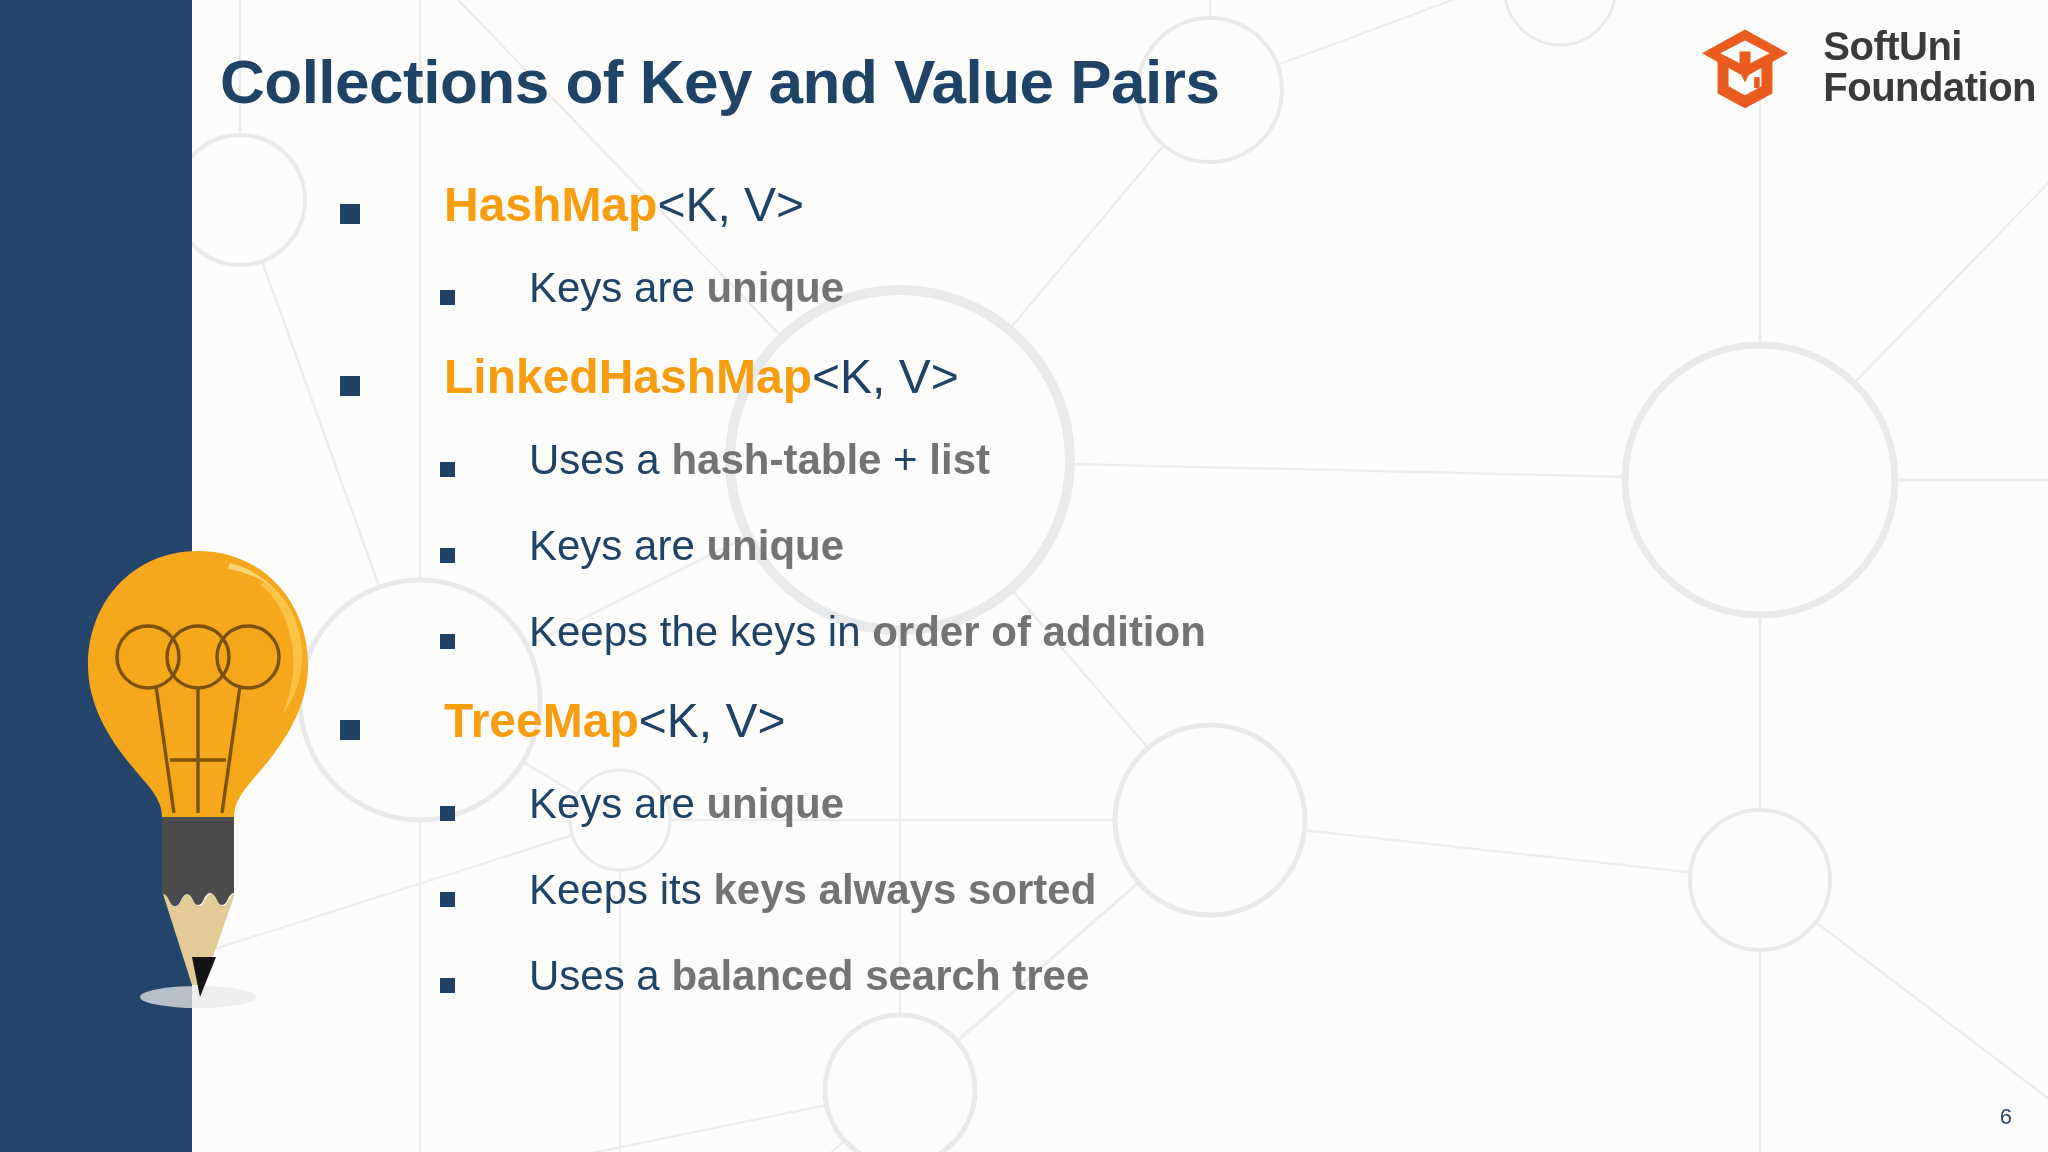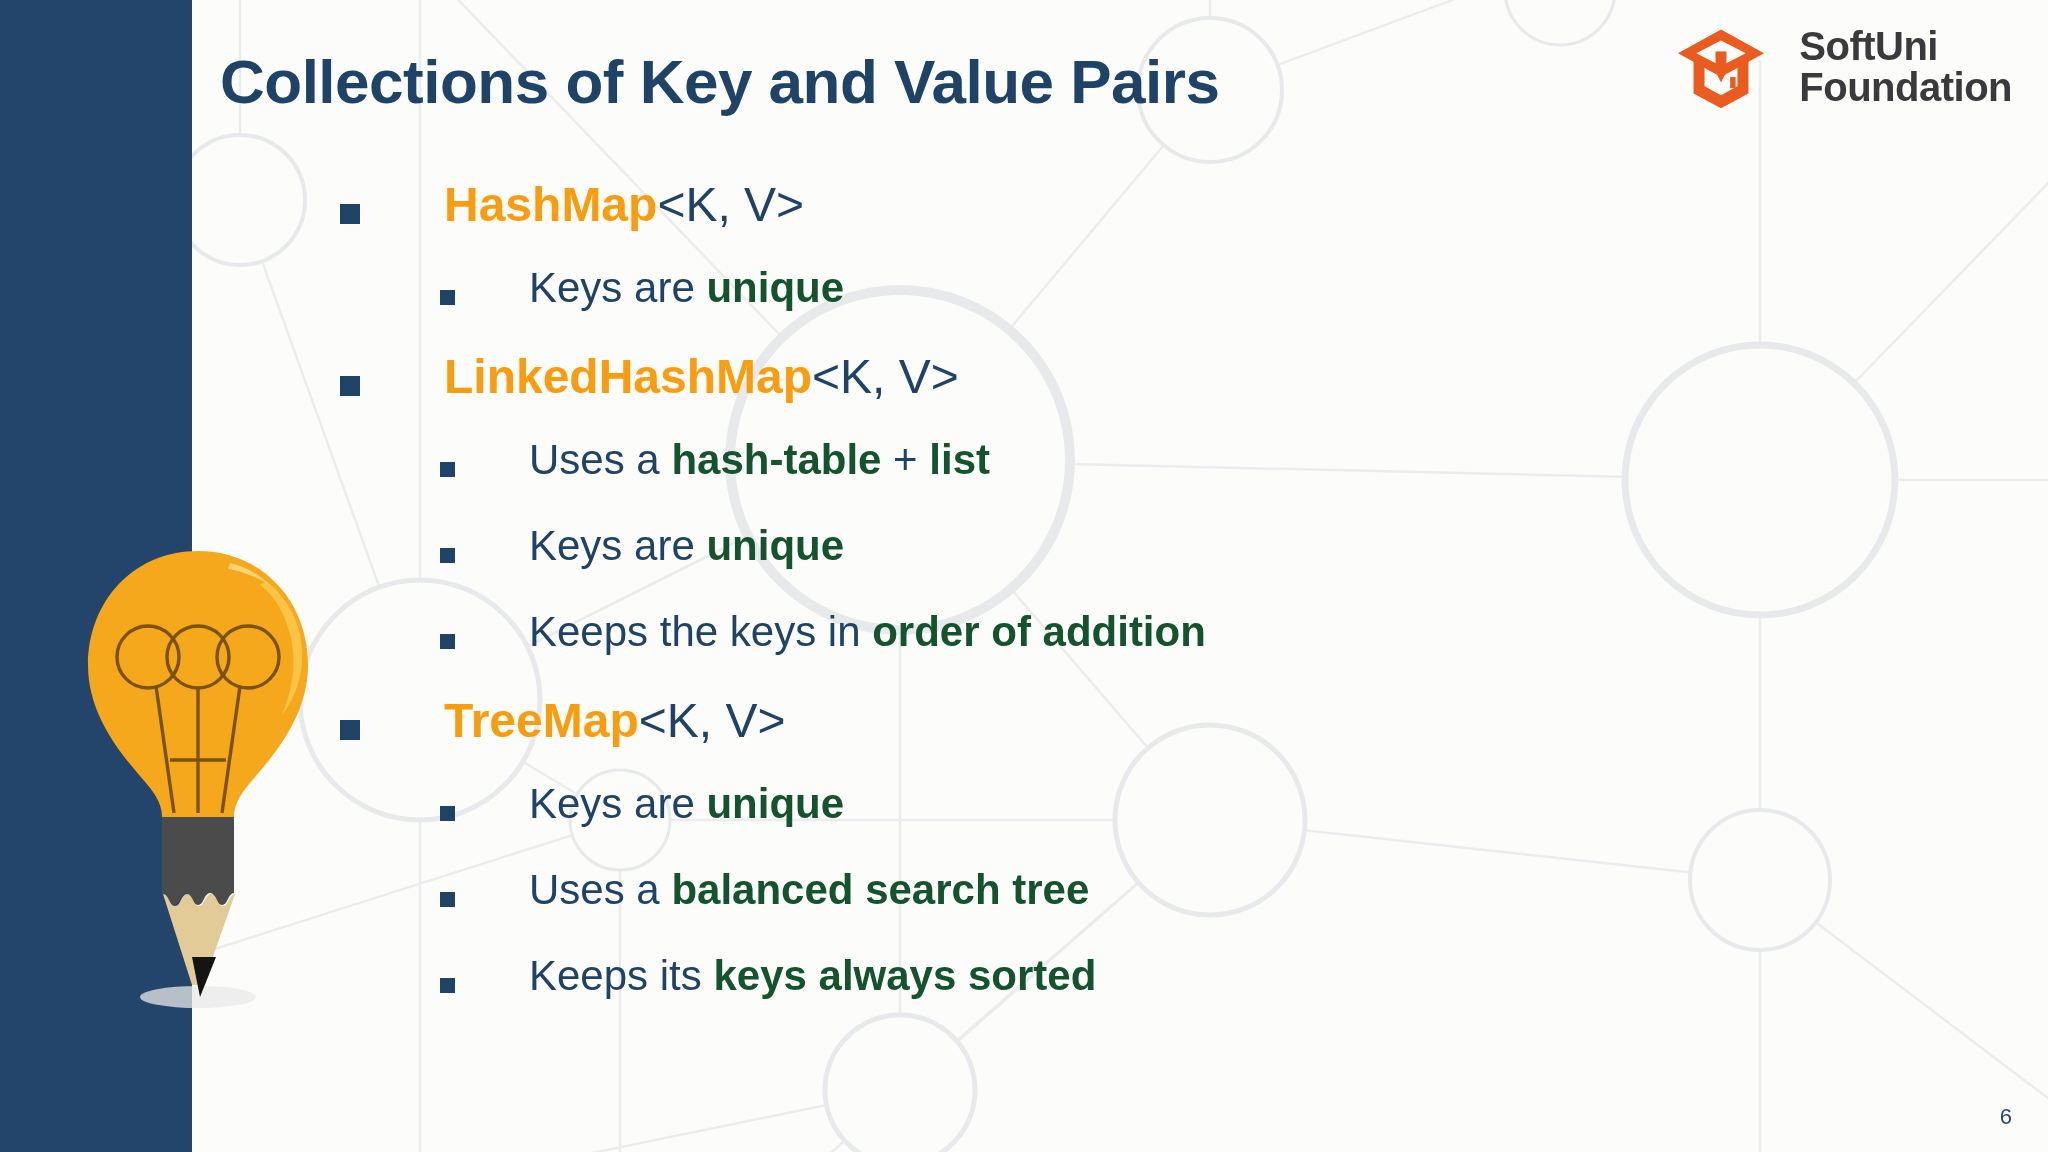--- a/index.html
+++ b/index.html
@@ -57,21 +57,21 @@
     font-size: 62px;
     font-weight: bold;
     color: #1f4267;
     letter-spacing: -0.5px;
     white-space: nowrap;
   }
 
   
   .logo {
     position: absolute;
-    right: 36px;
+    right: 12px;
     top: 24px;
     z-index: 4;
     display: flex;
     align-items: center;
     gap: 32px;
   }
   .logo-mark { width: 92px; height: 86px; flex: none; }
   .logo-text {
     display: flex;
     flex-direction: column;
@@ -116,21 +116,21 @@
   }
 
   .txt {
     color: #1f4267;
     white-space: nowrap;
   }
   .lvl1 .txt { font-size: 48px; line-height: 1.12; }
   .lvl2 .txt { font-size: 42px; line-height: 1.12; }
 
   .hl {
-    color: #14532d;
+    color: #737373;
     font-weight: bold;
   }
   .lvl1 .hl { color: #f99d10; }
 
   
   .page-num {
     position: absolute;
     right: 36px;
     bottom: 22px;
     z-index: 4;
@@ -285,23 +285,23 @@
       <div class="row lvl1">
         <span class="marker"></span>
         <span class="txt"><span class="hl">TreeMap</span><span>&lt;K, V&gt;</span></span>
       </div>
       <div class="row lvl2">
         <span class="marker"></span>
         <span class="txt"><span>Keys are </span><span class="hl">unique</span></span>
       </div>
       <div class="row lvl2">
         <span class="marker"></span>
+        <span class="txt"><span>Keeps its </span><span class="hl">keys always sorted</span></span>
+      </div>
+      <div class="row lvl2">
+        <span class="marker"></span>
         <span class="txt"><span>Uses a </span><span class="hl">balanced search tree</span></span>
       </div>
-      <div class="row lvl2">
-        <span class="marker"></span>
-        <span class="txt"><span>Keeps its </span><span class="hl">keys always sorted</span></span>
-      </div>
     </div>
 
   <div class="page-num">6</div>
 
 </div>
 
 </body></html>

